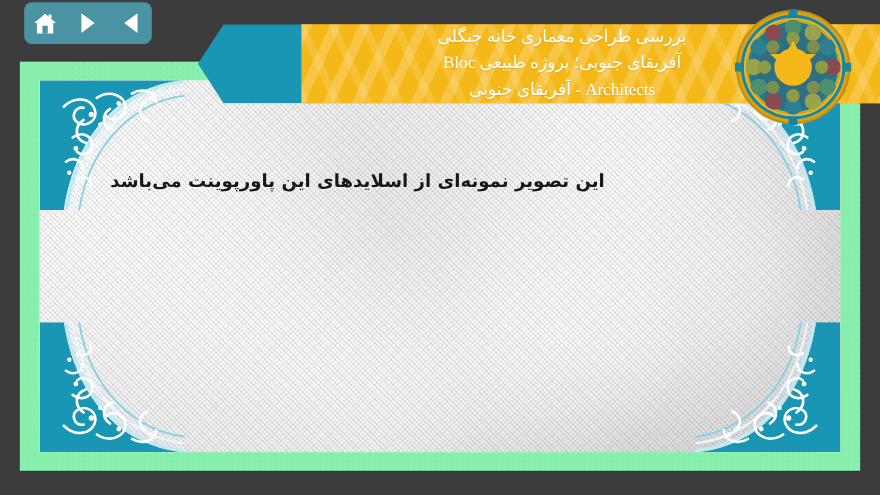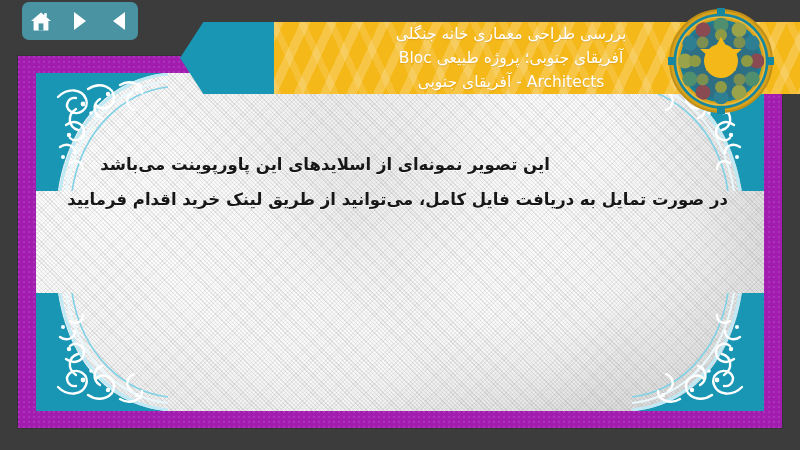--- a/index.html
+++ b/index.html
@@ -30,20 +30,21 @@
   }
   .banner-arrow{
     position:absolute;left:0;top:0;width:106px;height:72px;
     background:#1896b4;
     clip-path:polygon(100% 0,100% 100%,22% 100%,0 50%,22% 0);
   }
   .banner-body{
     position:absolute;left:94px;top:0;right:0;height:72px;
     background:#f5b819;
     overflow:hidden;
+    font-family:Liberation Serif, serif;
   }
   .banner-body::before{
     content:"";position:absolute;inset:0;
     background:
       repeating-linear-gradient(115deg,
         rgba(255,255,255,.20) 0px, rgba(255,255,255,.20) 9px,
         rgba(255,255,255,0) 9px, rgba(255,255,255,0) 24px),
       repeating-linear-gradient(65deg,
         rgba(255,255,255,.13) 0px, rgba(255,255,255,.13) 7px,
         rgba(255,255,255,0) 7px, rgba(255,255,255,0) 26px);
@@ -59,21 +60,21 @@
 
   
   .medallion{
     position:absolute;left:668px;top:8px;width:106px;height:106px;z-index:35;
   }
   .medallion svg{display:block;}
 
   
   .slide{
     position:absolute;left:18px;top:56px;width:764px;height:372px;
-    background:#a21caf;
+    background:#86efac;
     z-index:10;
     box-shadow:0 0 0 1px rgba(0,0,0,.10);
     overflow:hidden;
   }
   .slide::after{
     content:"";position:absolute;inset:0;pointer-events:none;
     background-image:
       radial-gradient(circle at 1px 1px, rgba(255,255,255,.10) 1px, transparent 1px);
     background-size:5px 5px;
   }
@@ -312,19 +313,18 @@
             <circle cx="101" cy="16" r="2"></circle>
             <circle cx="33" cy="62" r="2.2"></circle>
             <circle cx="27" cy="84" r="2"></circle>
             <circle cx="55" cy="40" r="1.8"></circle>
           </g>
         </svg>
       </div>
 
       <div class="body-text">
         <div class="body-line line-1">این تصویر نمونه‌ای از اسلایدهای این پاورپوینت می‌باشد</div>
-        <div class="body-line line-3">در صورت تمایل به دریافت فایل کامل، می‌توانید از طریق لینک خرید اقدام فرمایید</div>
       </div>
 
     </div>
   </div>
 
 </div>
 
 </body></html>

